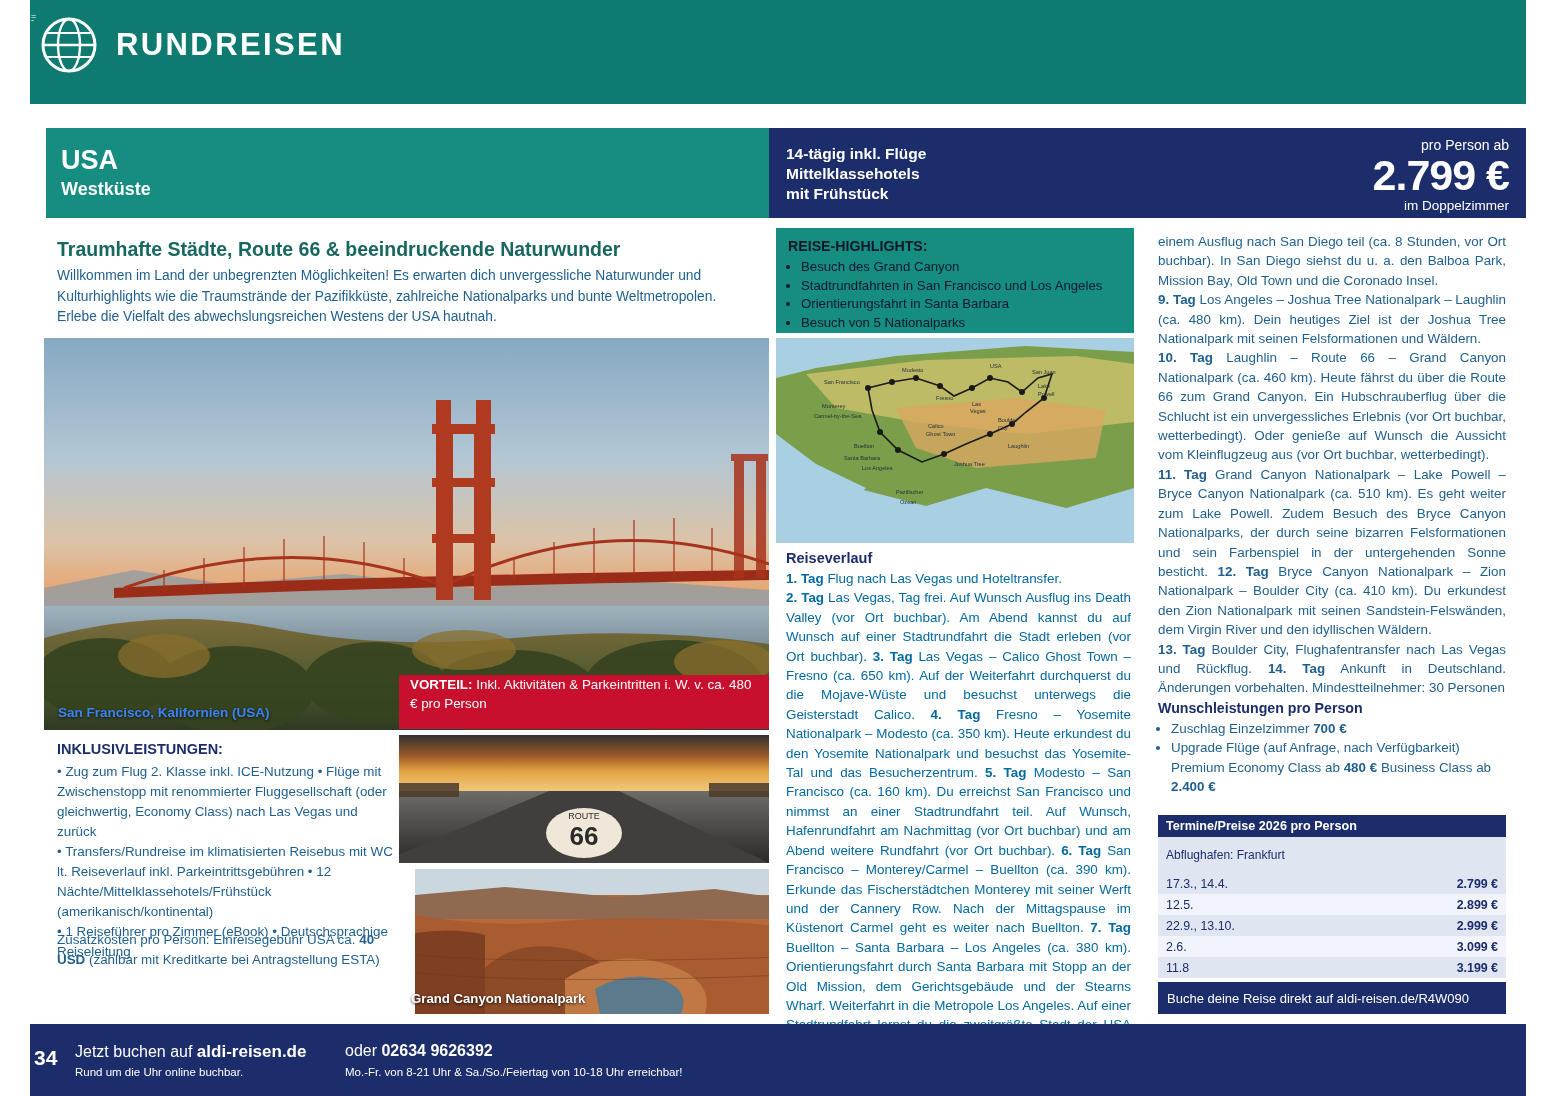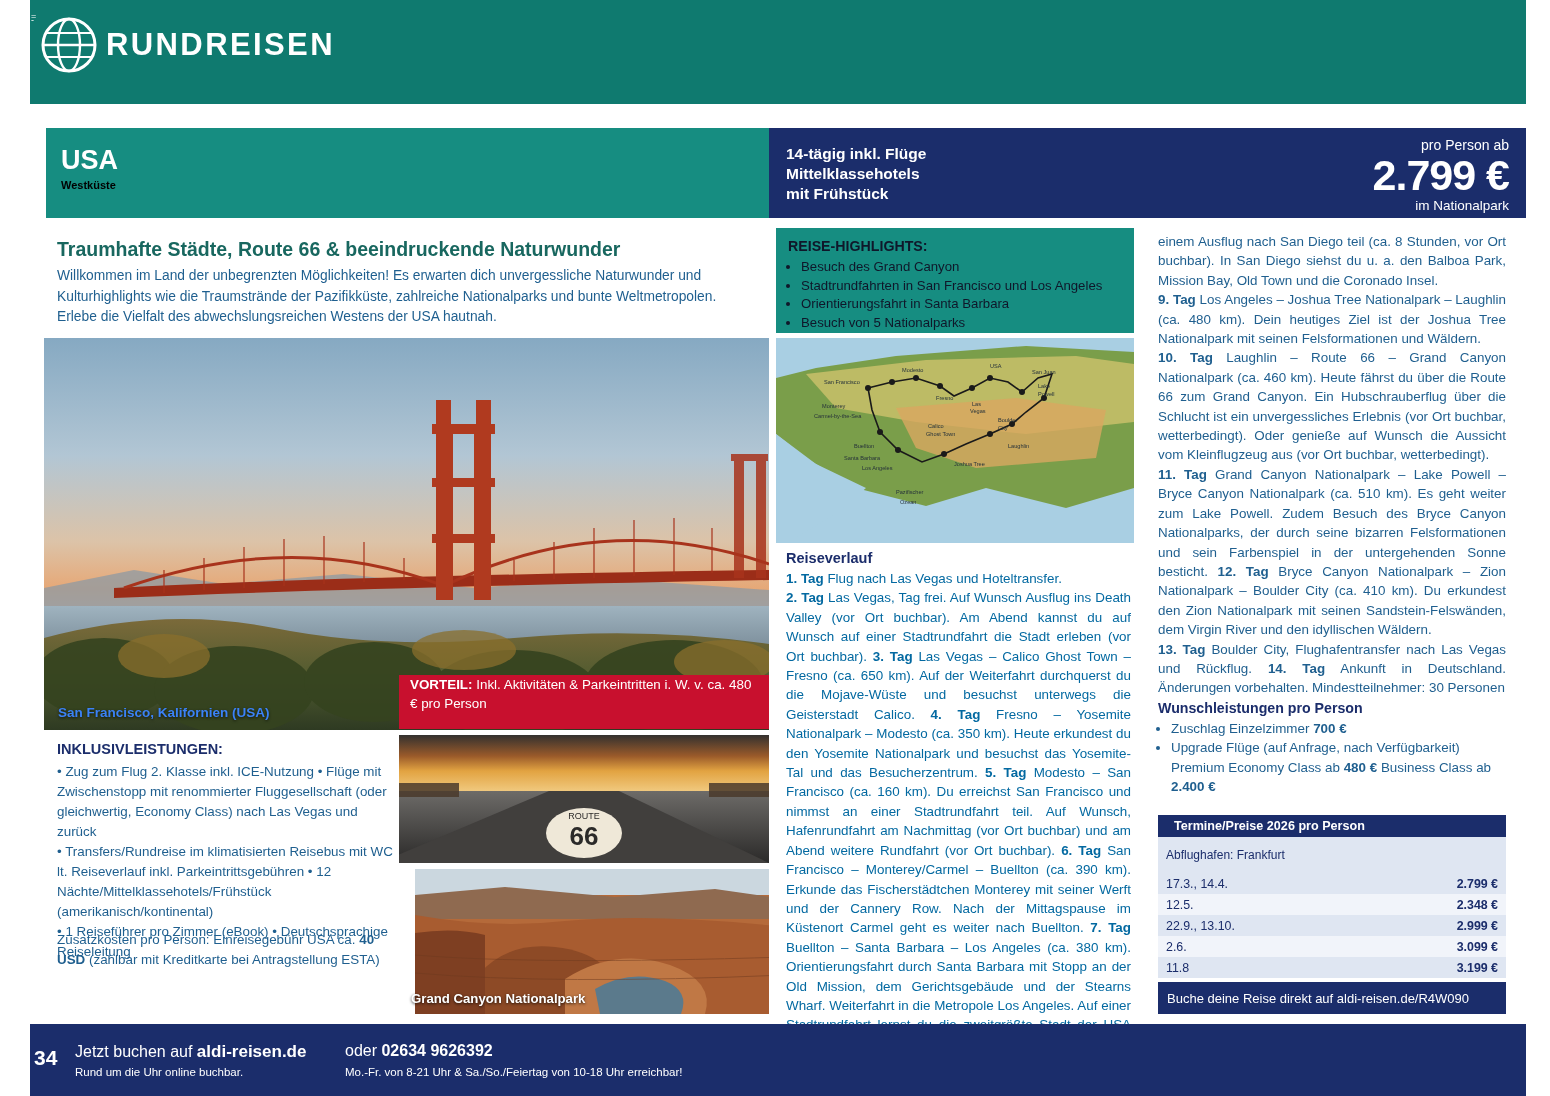--- a/index.html
+++ b/index.html
@@ -11,38 +11,38 @@
     overflow: hidden;
     position: relative;
   }
   .page { position: relative; width: 1550px; height: 1096px; background: #fff; }
 
   
   .header-band {
     position: absolute; left: 0; top: 0; width: 1550px; height: 104px;
     background: #0f7a6f;
   }
-  .header-inner { position: absolute; left: 40px; top: 16px; display: flex; align-items: center; gap: 8px; }
+  .header-inner { position: absolute; left: 40px; top: 16px; display: flex; align-items: center; gap: 18px; }
   .globe-icon { width: 58px; height: 58px; }
   .header-title {
     color: #ffffff; font-size: 31px; letter-spacing: 2.4px; font-weight: bold;
   }
   .tiny-mark { position: absolute; left: 31px; top: 14px; color: #fff; font-size: 9px; line-height: 4px; }
 
   
   .edge-left { position: absolute; left: 0; top: 0; width: 30px; height: 1096px; background: #ffffff; }
   .edge-right { position: absolute; right: 0; top: 0; width: 24px; height: 1096px; background: #ffffff; }
 
   
   .title-block {
     position: absolute; left: 46px; top: 128px; width: 723px; height: 90px;
     background: #168d81;
   }
   .title-block .t1 { position: absolute; left: 15px; top: 17px; color: #fff; font-size: 27px; font-weight: bold; }
-  .title-block .t2 { position: absolute; left: 15px; top: 51px; color: #000000; font-size: 11px; font-weight: bold; }
+  .title-block .t2 { position: absolute; left: 15px; top: 51px; color: #ffffff; font-size: 18px; font-weight: bold; }
 
   
   .info-block {
     position: absolute; left: 769px; top: 128px; width: 757px; height: 90px;
     background: #1b2d6b; color: #fff;
   }
   .info-block .lines { position: absolute; left: 17px; top: 16px; font-size: 15.5px; font-weight: bold; line-height: 20px; }
   .price-box { position: absolute; right: 17px; top: 9px; text-align: right; }
   .price-box .pp { font-size: 14px; }
   .price-box .price { font-size: 43px; font-weight: bold; letter-spacing: -1px; line-height: 45px; }
@@ -104,21 +104,21 @@
   .right-text {
     position: absolute; left: 1158px; top: 232px; width: 348px;
     color: #1f5f8f; font-size: 13.4px; line-height: 19.4px; text-align: justify;
   }
   .wunsch-head { position: absolute; left: 1158px; top: 700px; color: #1b2d6b; font-size: 14.2px; font-weight: bold; }
   .wunsch-list { position: absolute; left: 1158px; top: 719px; width: 348px; color: #1f5f8f; font-size: 13.4px; line-height: 19.4px; }
   .wunsch-list ul { margin: 0; padding-left: 13px; }
 
   
   .ptable { position: absolute; left: 1158px; top: 815px; width: 348px; }
-  .ptable .thead { background: #1b2d6b; color: #fff; font-size: 12.6px; font-weight: bold; padding: 4px 16px; }
+  .ptable .thead { background: #1b2d6b; color: #fff; font-size: 12.6px; font-weight: bold; padding: 4px 8px; }
   .ptable .sub { background: #dfe6f2; color: #1b2d6b; font-size: 12px; padding: 11px 8px; }
   .ptable table { width: 100%; border-collapse: collapse; font-size: 12.4px; color: #1b2d6b; }
   .ptable td { padding: 3.5px 8px; }
   .ptable tr:nth-child(odd) { background: #dfe6f2; }
   .ptable tr:nth-child(even) { background: #f1f4fa; }
   .ptable td.price { text-align: right; font-weight: bold; width: 90px; }
   .ptable .note { color: #1f5f8f; font-size: 11.4px; line-height: 15px; padding: 6px 2px 0 2px; }
   .booklink {
     position: absolute; left: 1158px; top: 982px; width: 348px; height: 32px;
     background: #1b2d6b; color: #fff; font-size: 13px; display: flex; align-items: center;
@@ -165,21 +165,21 @@
 
   <div class="info-block">
     <div class="lines">
       <div>14-tägig inkl. Flüge</div>
       <div>Mittelklassehotels</div>
       <div>mit Frühstück</div>
     </div>
     <div class="price-box">
       <div class="pp">pro Person ab</div>
       <div class="price">2.799 €</div>
-      <div class="sub">im Nationalpark</div>
+      <div class="sub">im Doppelzimmer</div>
     </div>
   </div>
 
   <div class="lead-head">Traumhafte Städte, Route 66 &amp; beeindruckende Naturwunder</div>
   <div class="lead-text">Willkommen im Land der unbegrenzten Möglichkeiten! Es erwarten dich unvergessliche Naturwunder und Kulturhighlights wie die Traumstrände der Pazifikküste, zahlreiche Nationalparks und bunte Weltmetropolen. Erlebe die Vielfalt des abwechslungsreichen Westens der USA hautnah.</div>
 
   <div class="hero-photo">
     <svg width="725" height="392" viewBox="0 0 725 392" preserveAspectRatio="none">
       <defs>
         <linearGradient id="sky" x1="0" y1="0" x2="0" y2="1">
@@ -404,21 +404,21 @@
     <div class="thead">Termine/Preise 2026 pro Person</div>
     <div class="sub">Abflughafen: Frankfurt</div>
     <table>
       <tbody id="price-rows-body">
           <tr>
             <td>17.3., 14.4.</td>
             <td class="price">2.799 €</td>
           </tr>
           <tr>
             <td>12.5.</td>
-            <td class="price">2.348 €</td>
+            <td class="price">2.899 €</td>
           </tr>
           <tr>
             <td>22.9., 13.10.</td>
             <td class="price">2.999 €</td>
           </tr>
           <tr>
             <td>2.6.</td>
             <td class="price">3.099 €</td>
           </tr>
           <tr>

